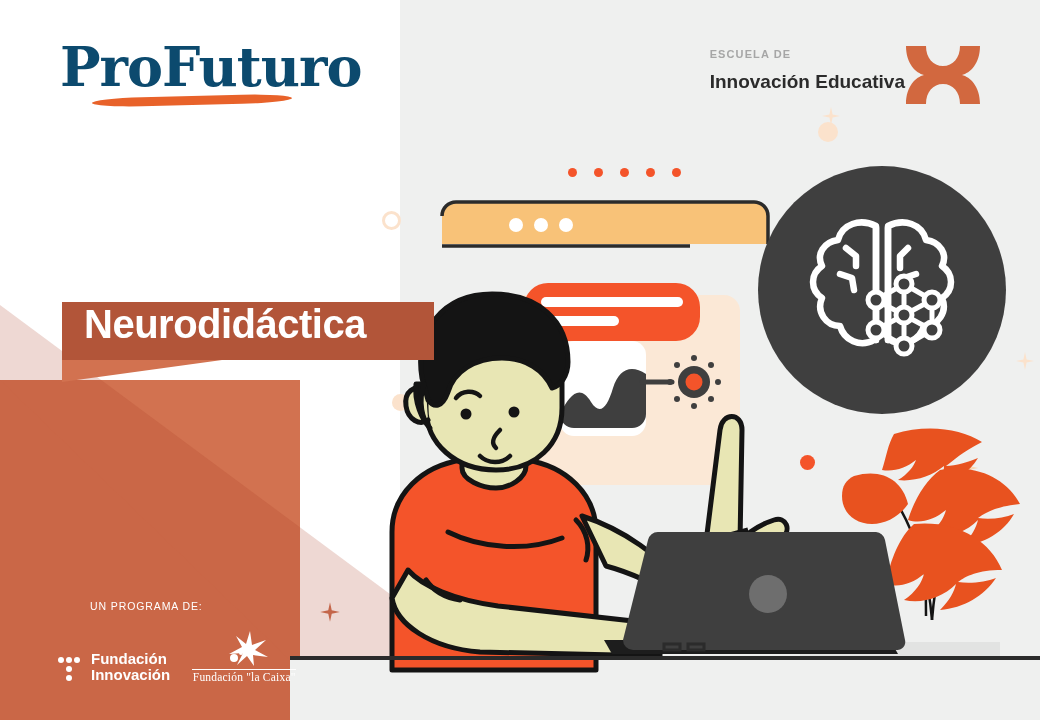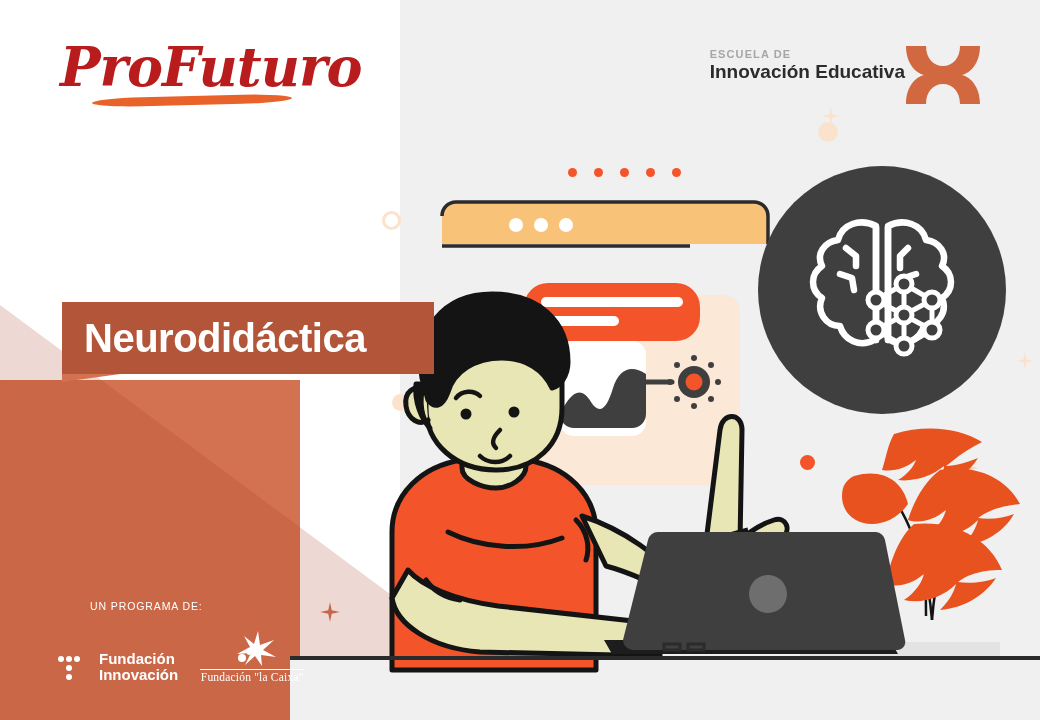--- a/index.html
+++ b/index.html
@@ -14,42 +14,42 @@
   .bg-bottom-strip{position:absolute;left:290px;right:0;bottom:0;height:62px;background:#eff0ef;}
 
   .tri-a{position:absolute;left:0;top:380px;width:0;height:0;
      border-left:352px solid #d27250;border-top:340px solid transparent;}
   .tri-b{position:absolute;left:0;bottom:0;width:0;height:0;
      border-left:560px solid rgba(170,62,35,.20);border-top:415px solid transparent;}
   .tri-fill{position:absolute;left:0;top:380px;width:300px;height:340px;background:#d27250;}
 
   
   .logo-pf{position:absolute;left:60px;top:38px;width:260px;height:70px;}
-  .logo-pf .word{font-family:"DejaVu Serif",serif;font-style:italic;font-weight:700;
-     font-size:54px;color:#b91c1c;letter-spacing:-1px;line-height:58px;white-space:nowrap;text-align:right;}
+  .logo-pf .word{font-family:"DejaVu Serif",serif;font-weight:700;
+     font-size:54px;color:#0c4a6e;letter-spacing:-1px;line-height:58px;white-space:nowrap;text-align:right;}
   .logo-pf .swash{position:absolute;left:32px;top:58px;width:200px;height:9px;background:#e8622a;
      border-radius:50%/100%;transform:rotate(-1.4deg);}
 
   .esc{position:absolute;right:135px;top:48px;}
   .esc .l1{font-size:11px;letter-spacing:1.1px;color:#a6a6a6;font-weight:700;}
-  .esc .l2{font-size:19px;font-weight:700;color:#2b2b2b;margin-top:1px;white-space:nowrap;}
+  .esc .l2{font-size:19px;font-weight:700;color:#2b2b2b;margin-top:11px;white-space:nowrap;}
   .esc-x{position:absolute;right:58px;top:44px;width:78px;height:62px;}
 
   
-  .title-band{position:absolute;left:62px;top:302px;width:372px;height:72px;background:#b25539;
-     display:flex;align-items:center;padding-left:22px;box-sizing:border-box;z-index:40;}
+  .title-band{position:absolute;left:62px;top:302px;width:372px;height:58px;background:#b25539;
+     display:flex;padding-left:22px;box-sizing:border-box;z-index:40;}
   .title-band .t{color:#ffffff;font-size:40px;font-weight:700;letter-spacing:-.5px;white-space:nowrap;}
   .band-notch{position:absolute;left:62px;top:360px;width:0;height:0;
      border-left:160px solid #d27250;border-bottom:22px solid transparent;z-index:39;}
 
   
   .foot{position:absolute;left:58px;top:600px;z-index:45;}
   .foot .cap{color:#fff;font-size:10.5px;letter-spacing:.9px;font-weight:400;padding-left:32px;}
   .foot-row{display:flex;align-items:flex-end;gap:22px;margin-top:17px;}
-  .ft{display:flex;align-items:center;gap:17px;}
+  .ft{display:flex;align-items:flex-end;gap:9px;}
   .ft .dots{position:relative;width:24px;height:30px;}
   .ft .dots i{position:absolute;width:6px;height:6px;border-radius:50%;background:#fff;}
   .ft .txt{color:#fff;font-size:15px;font-weight:700;line-height:16px;}
   .lc{width:104px;}
   .lc .star{height:38px;position:relative;}
   .lc .rule{height:1px;background:#fff;margin:2px 0 1px;}
   .lc .name{font-family:"Liberation Serif",serif;color:#fff;font-size:11.5px;text-align:center;
      white-space:nowrap;letter-spacing:.2px;}
 
   

